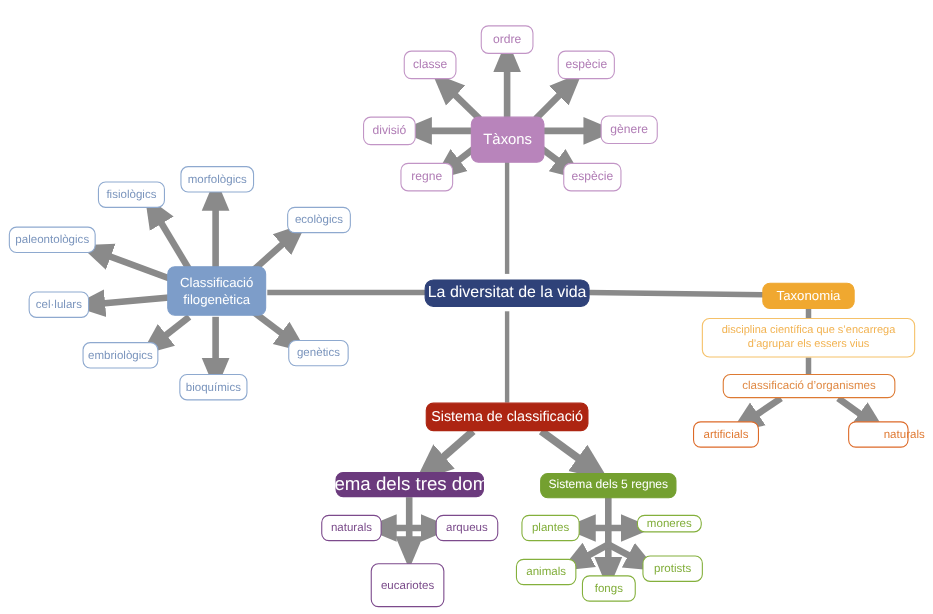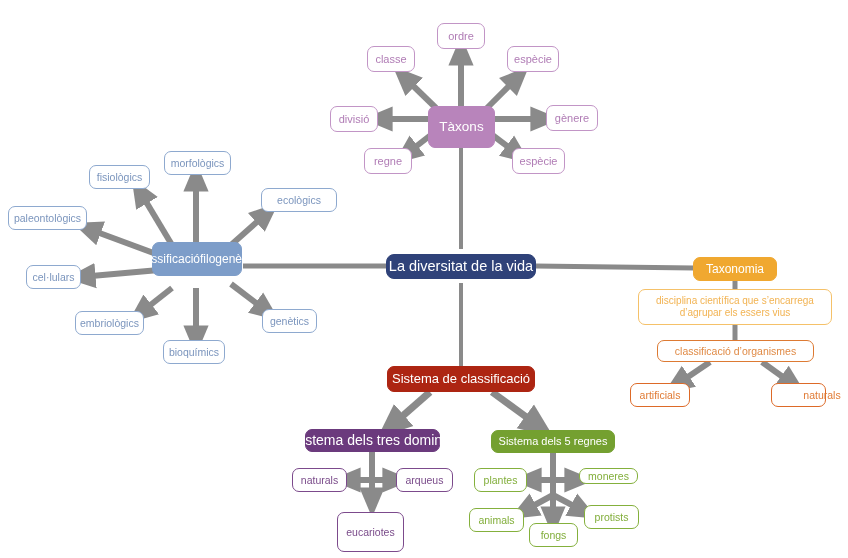--- a/index.html
+++ b/index.html
@@ -111,21 +111,21 @@
     border-color: #ad2512;
     color: #ffffff;
     font-size: 13px;
   }
 
   
   .n-dom-hub {
     background: #6b3a7d;
     border-color: #6b3a7d;
     color: #ffffff;
-    font-size: 14px;
+    font-size: 17px;
   }
   .n-dom-leaf {
     background: #ffffff;
     border-color: #7c4a8c;
     color: #7a4b8a;
     font-size: 10.5px;
   }
 
   
   .n-reg-hub {
@@ -207,30 +207,30 @@
   <div class="node n-taxons-leaf" style="left:507px; top:46px; width:52px; height:26px;">espècie</div>
 
   <div class="node n-taxons-leaf" style="left:330px; top:106px; width:48px; height:26px;">divisió</div>
 
   <div class="node n-taxons-leaf" style="left:546px; top:105px; width:52px; height:26px;">gènere</div>
 
   <div class="node n-taxons-leaf" style="left:364px; top:148px; width:48px; height:26px;">regne</div>
 
   <div class="node n-taxons-leaf" style="left:512px; top:148px; width:53px; height:26px;">espècie</div>
 
-  <div class="node n-filo-hub multiline" style="left:152px; top:242px; width:90px; height:34px; ">
+  <div class="node n-filo-hub multiline" style="left:152px; top:242px; width:90px; height:45px; flex-direction:column;">
     <span>Classificació</span>
     <span>filogenètica</span>
   </div>
 
   <div class="node n-filo-leaf" style="left:164px; top:151px; width:67px; height:24px;">morfològics</div>
 
   <div class="node n-filo-leaf" style="left:89px; top:165px; width:61px; height:24px;">fisiològics</div>
 
-  <div class="node n-filo-leaf" style="left:261px; top:188px; width:76px; height:24px;">ecològics</div>
+  <div class="node n-filo-leaf" style="left:261px; top:188px; width:58px; height:24px;">ecològics</div>
 
   <div class="node n-filo-leaf" style="left:8px; top:206px; width:79px; height:24px;">paleontològics</div>
 
   <div class="node n-filo-leaf" style="left:26px; top:265px; width:55px; height:24px;">cel·lulars</div>
 
   <div class="node n-filo-leaf" style="left:262px; top:309px; width:55px; height:24px;">genètics</div>
 
   <div class="node n-filo-leaf" style="left:75px; top:311px; width:69px; height:24px;">embriològics</div>
 
   <div class="node n-filo-leaf" style="left:163px; top:340px; width:62px; height:24px;">bioquímics</div>

